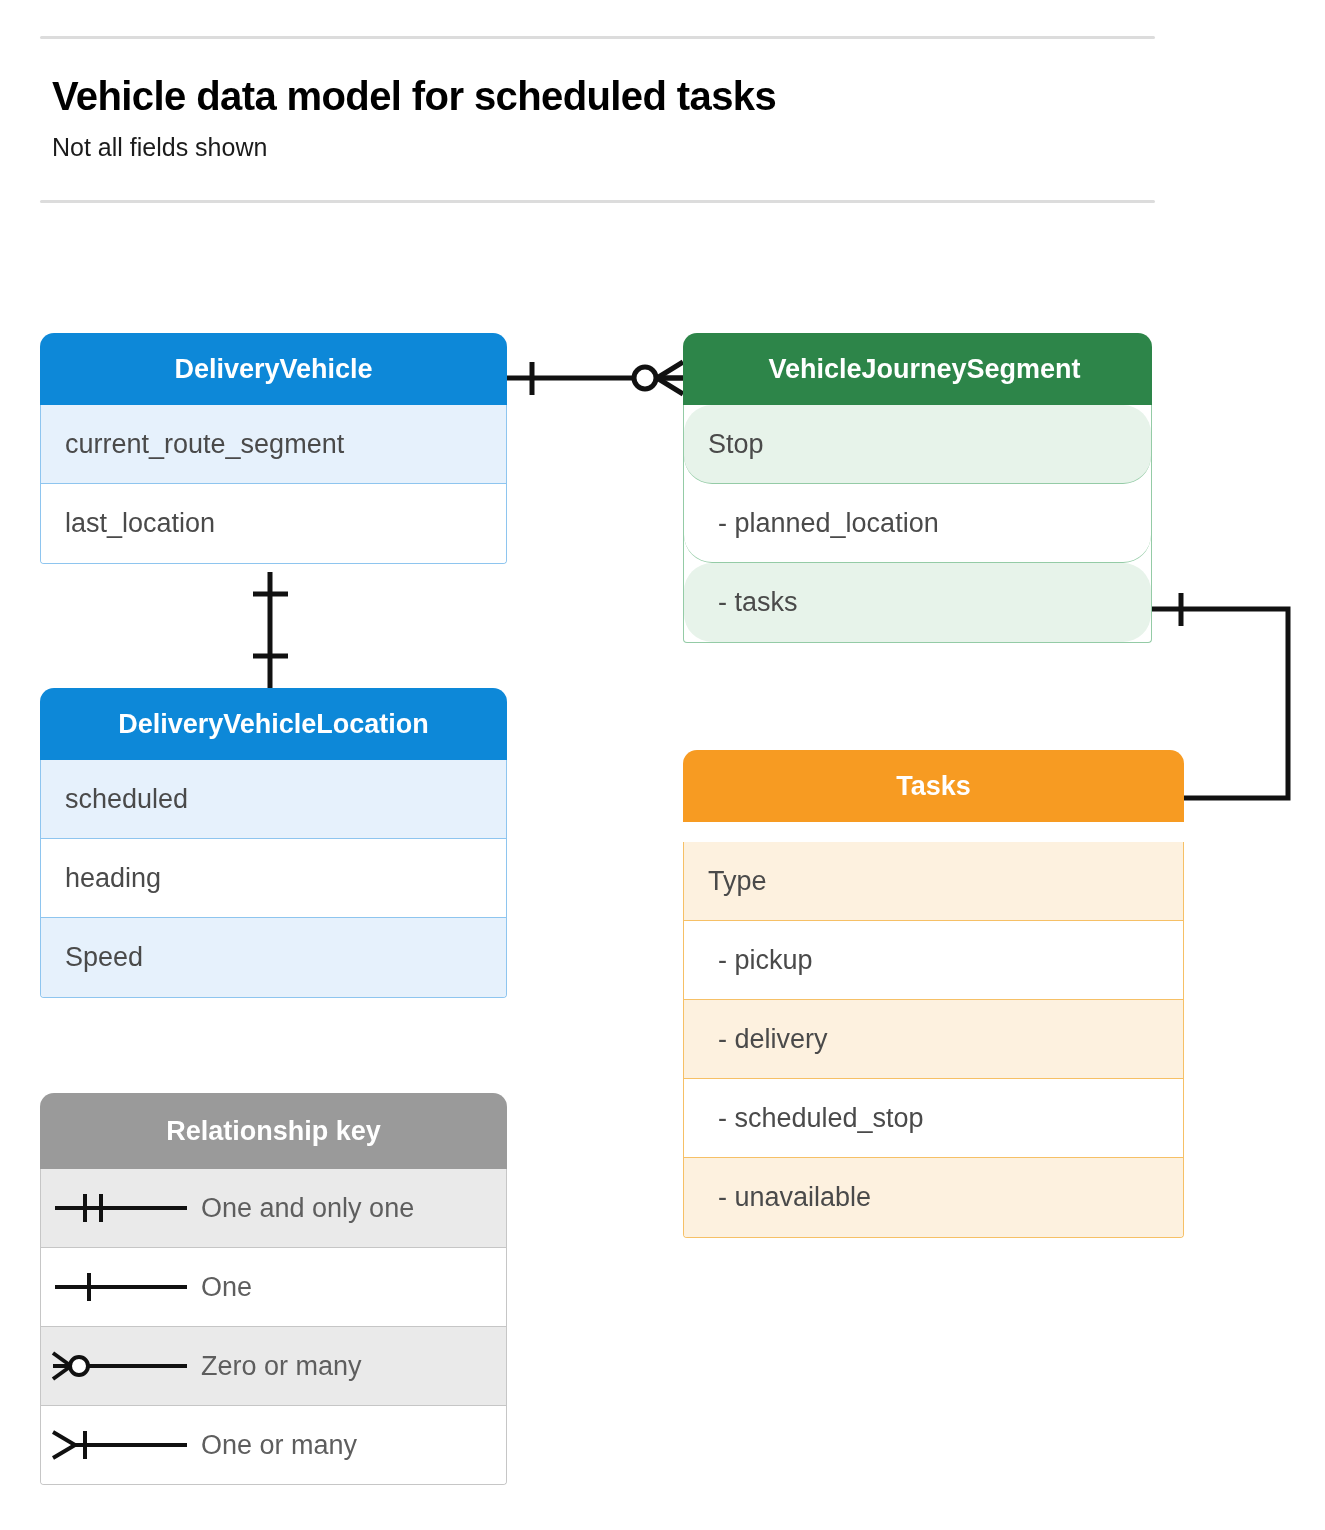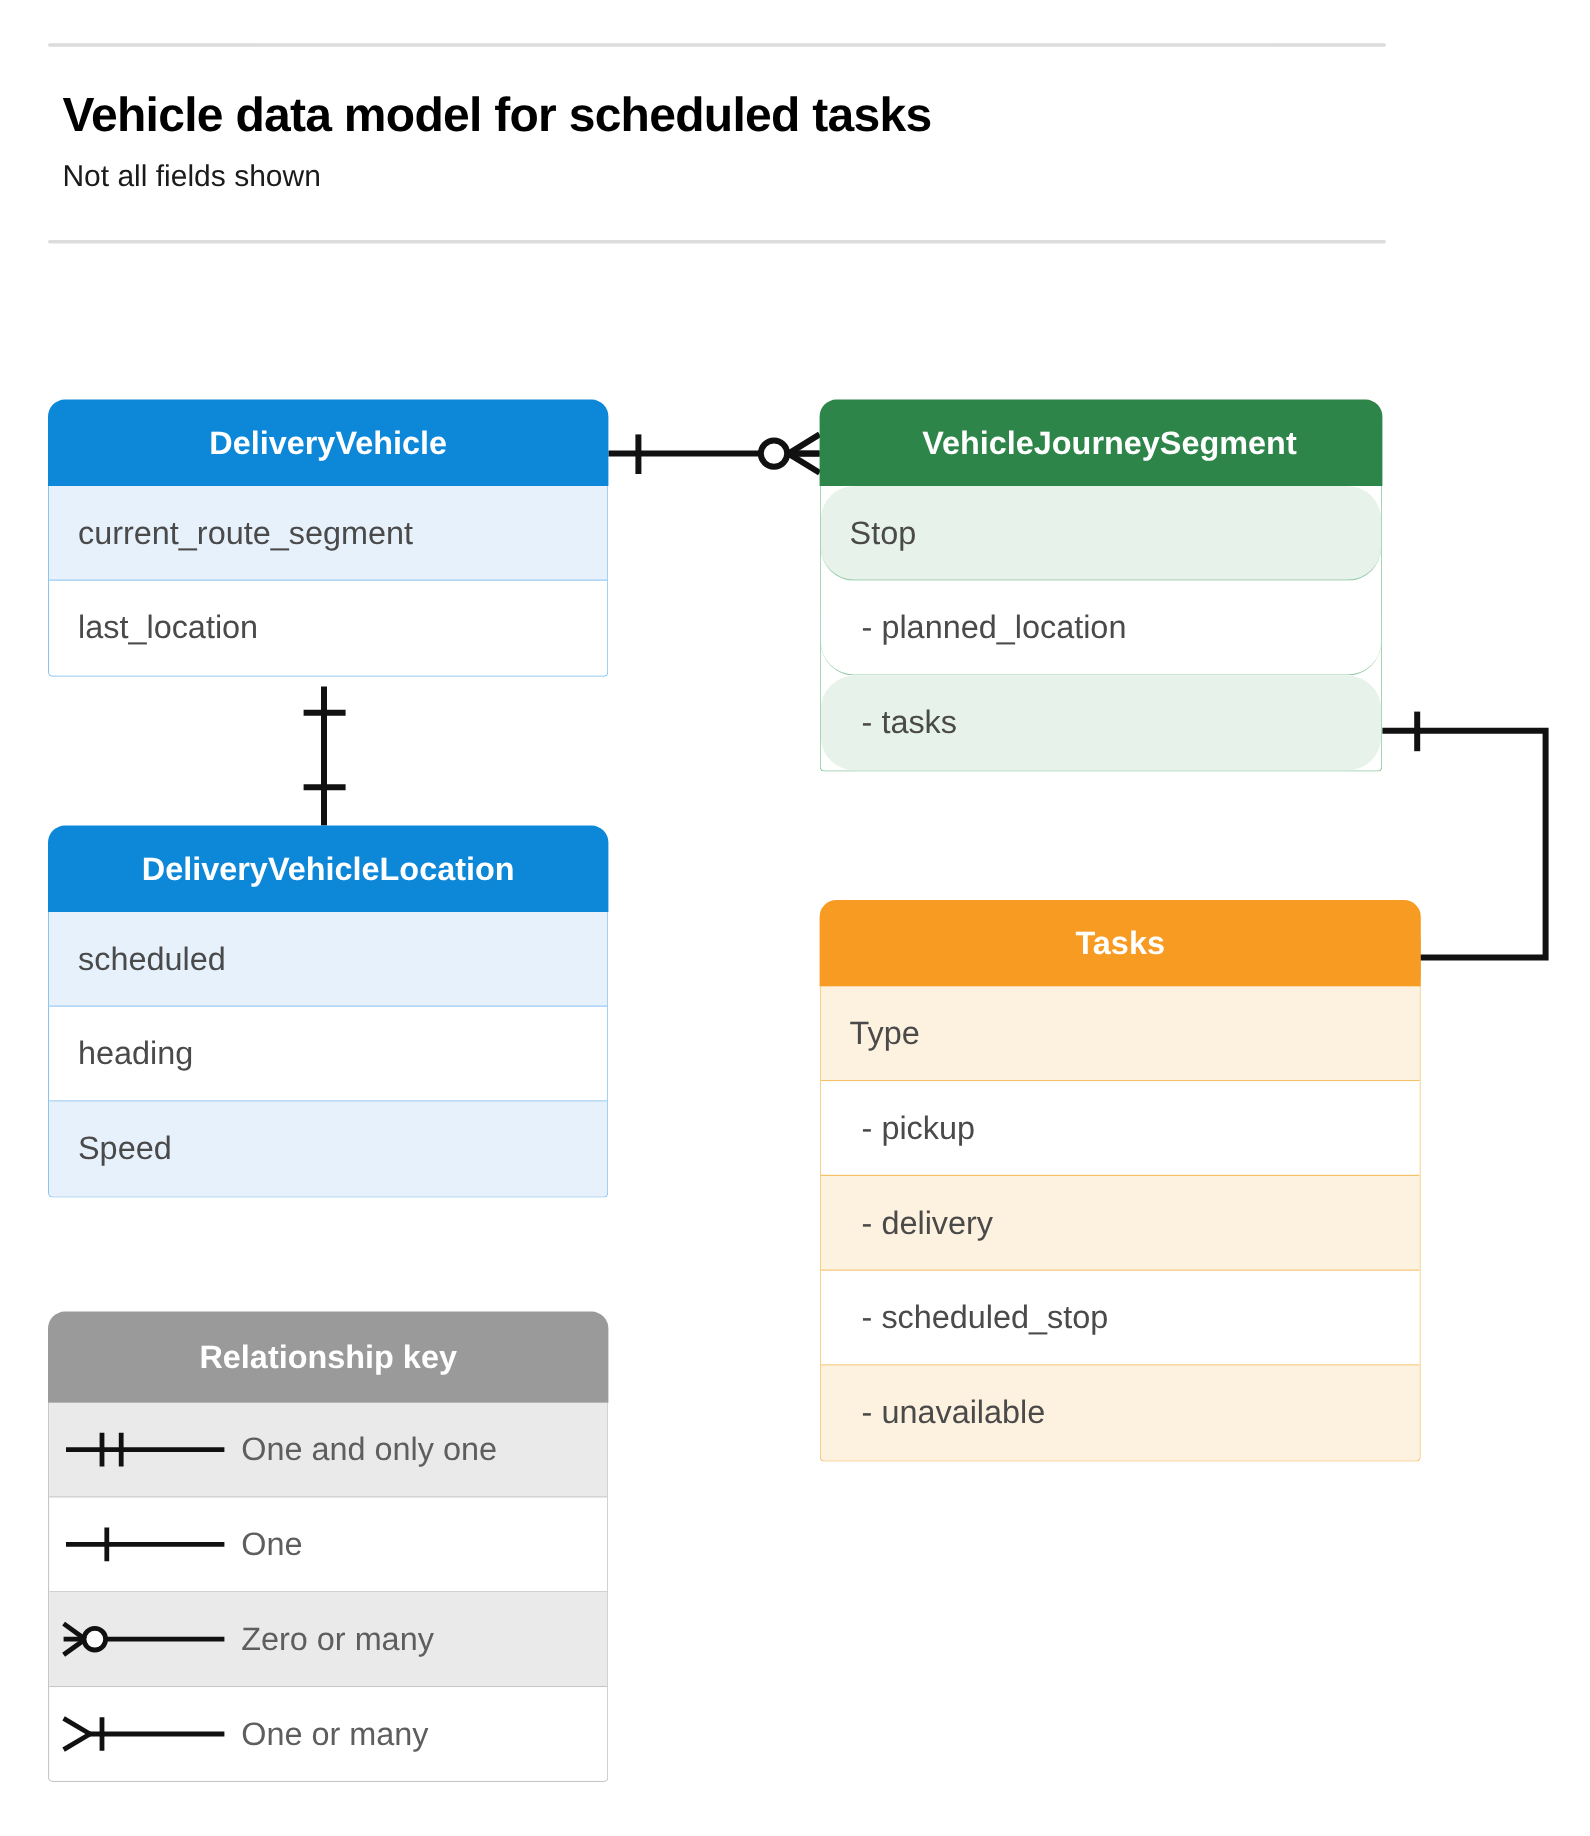--- a/index.html
+++ b/index.html
@@ -55,21 +55,21 @@
 
   
   .e-green .ent-head{background:#2d8549;padding-left:14px;}
   .e-green .rows{border:1px solid #94cba6;border-top:none;}
   .e-green .row{border-bottom:1px solid #94cba6;background:#ffffff;border-radius:28px;}
   .e-green .row.tint{background:#e7f3ea;}
   .e-green .row:last-child{border-bottom:none;}
 
   
   .e-orange .ent-head{background:#f79b22;}
-  .e-orange .rows{border:1px solid #f6c066;border-top:none;}
+  .e-orange .rows{border:1px solid #f6c066;border-top:none;margin-top:20px;}
   .e-orange .row{border-bottom:1px solid #f6c066;background:#ffffff;}
   .e-orange .row.tint{background:#fdf1df;}
   .e-orange .row:last-child{border-bottom:none;}
 
   
   .legend{position:absolute;left:40px;top:1093px;width:467px;border-radius:14px;}
   .legend .leg-head{
     height:76px;line-height:76px;text-align:center;
     background:#9a9a9a;color:#ffffff;
     font-size:27px;font-weight:700;

